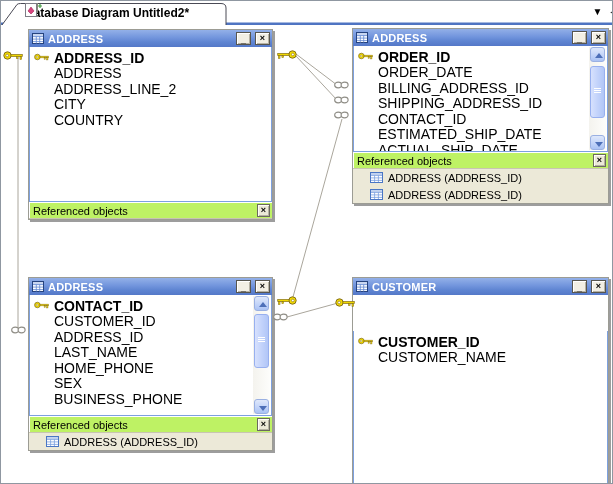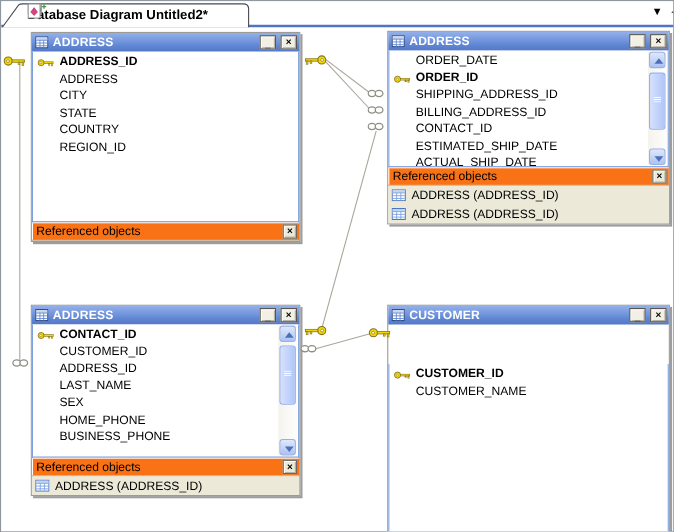--- a/index.html
+++ b/index.html
@@ -52,52 +52,52 @@
 
   .body {
     position:relative; background:#fff; border:1px solid #7da0df; border-top:none;
     overflow:hidden; padding-top:3px;
   }
   .body-address  { height:155px; }
   .body-orders   { height:106px; }
   .body-contact  { height:121px; }
   .body-customer { height:158px; }
 
-  .col-row { position:relative; height:15.5px; display:flex; align-items:flex-start; padding-left:24px; font-size:11px; color:#000; white-space:nowrap; }
+  .col-row { position:relative; height:15.5px; display:flex; align-items:center; padding-left:24px; font-size:14px; color:#000; white-space:nowrap; }
   .col-row.pk { font-weight:bold; }
   .row-key { position:absolute; left:4px; top:3px; line-height:0; }
 
   
   .vscroll { position:absolute; top:1px; right:1px; bottom:1px; width:17px; background:linear-gradient(90deg,#f4f3ee,#fdfdfb); }
   .sb-btn { position:absolute; left:1px; width:15px; height:15px; border:1px solid #9ab0e2; border-radius:3px;
             background:linear-gradient(180deg,#dfe8fb,#c0d2f8 60%,#aac2f4); }
   .sb-up { top:0; } .sb-down { bottom:0; }
   .sb-btn i { position:absolute; left:3.5px; width:0; height:0; border-left:4px solid transparent; border-right:4px solid transparent; }
   .sb-up i   { top:5px;  border-bottom:5px solid #4d6fb8; }
   .sb-down i { top:6px;  border-top:5px solid #4d6fb8; }
   .sb-thumb { position:absolute; left:1px; width:15px; border:1px solid #98b0ef; border-radius:3px;
               background:linear-gradient(90deg,#d7e1fd,#c3d3fb 50%,#b1c6f7); }
   .sb-grip { position:absolute; left:3px; right:3px; top:50%; margin-top:-4px; }
   .sb-grip b { display:block; height:1px; margin-bottom:1px; background:#8fa8ea; border-bottom:1px solid #fff; }
 
   
   .ref-header {
-    height:17px; flex:none; background:#f97316; border-top:1px solid #fff;
+    height:17px; flex:none; background:#bef264; border-top:1px solid #fff;
     border-bottom:1px solid #c8c5b2; display:flex; align-items:center;
     padding:0 2px 0 4px; font-size:11px; color:#000;
     box-shadow:inset 1px 0 0 #fff;
   }
   .ref-header-label { flex:1; white-space:nowrap; overflow:hidden; }
   .ref-close {
     width:13px; height:13px; background:#ece9d8; border:1px solid #6b695f;
     box-shadow:inset 1px 1px 0 #fffef6, inset -1px -1px 0 #b5b2a1;
     font-size:9px; font-weight:bold; line-height:11px; text-align:center; color:#000; cursor:default;
   }
   .ref-items { background:#ece9d8; }
-  .ref-item { height:17px; display:flex; align-items:center; gap:5px; padding-left:3px; font-size:11px; color:#000; white-space:nowrap; }
+  .ref-item { height:17px; display:flex; align-items:center; gap:5px; padding-left:17px; font-size:11px; color:#000; white-space:nowrap; }
   .tbl-ico { line-height:0; }
 </style>
 </head>
 <body>
 
 <div class="screen">
 
   <div class="tabstrip">
     <svg width="613" height="24">
       <rect x="0" y="21.5" width="613" height="2.5" fill="#4f74c2"></rect>
@@ -224,30 +224,27 @@
                 <rect x="8" y="3.4" width="11.3" height="2.2" fill="#f0d800" stroke="#86711c" stroke-width="0.7"></rect>
                 <rect x="13.5" y="5.4" width="1.6" height="2.2" fill="#f0d800" stroke="#86711c" stroke-width="0.6"></rect>
                 <rect x="17" y="5.4" width="1.6" height="3" fill="#f0d800" stroke="#86711c" stroke-width="0.6"></rect>
               </svg></span>
             <span>ADDRESS_ID</span>
           </div>
           <div class="col-row">
             <span>ADDRESS</span>
           </div>
           <div class="col-row">
+            <span>ADDRESS_LINE_2</span>
+          </div>
+          <div class="col-row">
             <span>CITY</span>
           </div>
           <div class="col-row">
-            <span>STATE</span>
-          </div>
-          <div class="col-row">
             <span>COUNTRY</span>
-          </div>
-          <div class="col-row">
-            <span>REGION_ID</span>
           </div>
         </div>
       </div>
     <div class="ref-header">
       <span class="ref-header-label">Referenced objects</span>
       <span class="ref-close">×</span>
     </div>
   </div>
 
   <div class="window win-orders">
@@ -258,38 +255,38 @@
             <rect x="1" y="1" width="10" height="2.6" fill="#c9d6f0"></rect>
             <path d="M1 3.6 h10 M1 6.1 h10 M1 8.6 h10 M4.3 3.6 v6.9 M7.7 3.6 v6.9" stroke="#5f87d2" stroke-width="0.8" fill="none"></path>
           </svg>
       </span>
       <span class="title-text">ADDRESS</span>
       <span class="cap-btn minimize">_</span>
       <span class="cap-btn">×</span>
     </div>
     <div class="body body-orders">
       <div class="rows">
-          <div class="col-row">
-            <span>ORDER_DATE</span>
-          </div>
           <div class="col-row pk">
             <span class="row-key"><svg width="15" height="8" viewBox="0 0 20 9">
                 <circle cx="4.5" cy="4.5" r="3.7" fill="#f0d800" stroke="#86711c"></circle>
                 <circle cx="4.2" cy="4.5" r="1.3" fill="#fff" stroke="#86711c" stroke-width="0.6"></circle>
                 <rect x="8" y="3.4" width="11.3" height="2.2" fill="#f0d800" stroke="#86711c" stroke-width="0.7"></rect>
                 <rect x="13.5" y="5.4" width="1.6" height="2.2" fill="#f0d800" stroke="#86711c" stroke-width="0.6"></rect>
                 <rect x="17" y="5.4" width="1.6" height="3" fill="#f0d800" stroke="#86711c" stroke-width="0.6"></rect>
               </svg></span>
             <span>ORDER_ID</span>
           </div>
           <div class="col-row">
+            <span>ORDER_DATE</span>
+          </div>
+          <div class="col-row">
+            <span>BILLING_ADDRESS_ID</span>
+          </div>
+          <div class="col-row">
             <span>SHIPPING_ADDRESS_ID</span>
-          </div>
-          <div class="col-row">
-            <span>BILLING_ADDRESS_ID</span>
           </div>
           <div class="col-row">
             <span>CONTACT_ID</span>
           </div>
           <div class="col-row">
             <span>ESTIMATED_SHIP_DATE</span>
           </div>
           <div class="col-row">
             <span>ACTUAL_SHIP_DATE</span>
           </div>
@@ -362,24 +359,24 @@
           <div class="col-row">
             <span>CUSTOMER_ID</span>
           </div>
           <div class="col-row">
             <span>ADDRESS_ID</span>
           </div>
           <div class="col-row">
             <span>LAST_NAME</span>
           </div>
           <div class="col-row">
+            <span>HOME_PHONE</span>
+          </div>
+          <div class="col-row">
             <span>SEX</span>
-          </div>
-          <div class="col-row">
-            <span>HOME_PHONE</span>
           </div>
           <div class="col-row">
             <span>BUSINESS_PHONE</span>
           </div>
         </div>
       <div class="vscroll">
         <span class="sb-btn sb-up">
             <i></i>
           </span>
         <span class="sb-thumb" style="top:18px; height:54px;">

